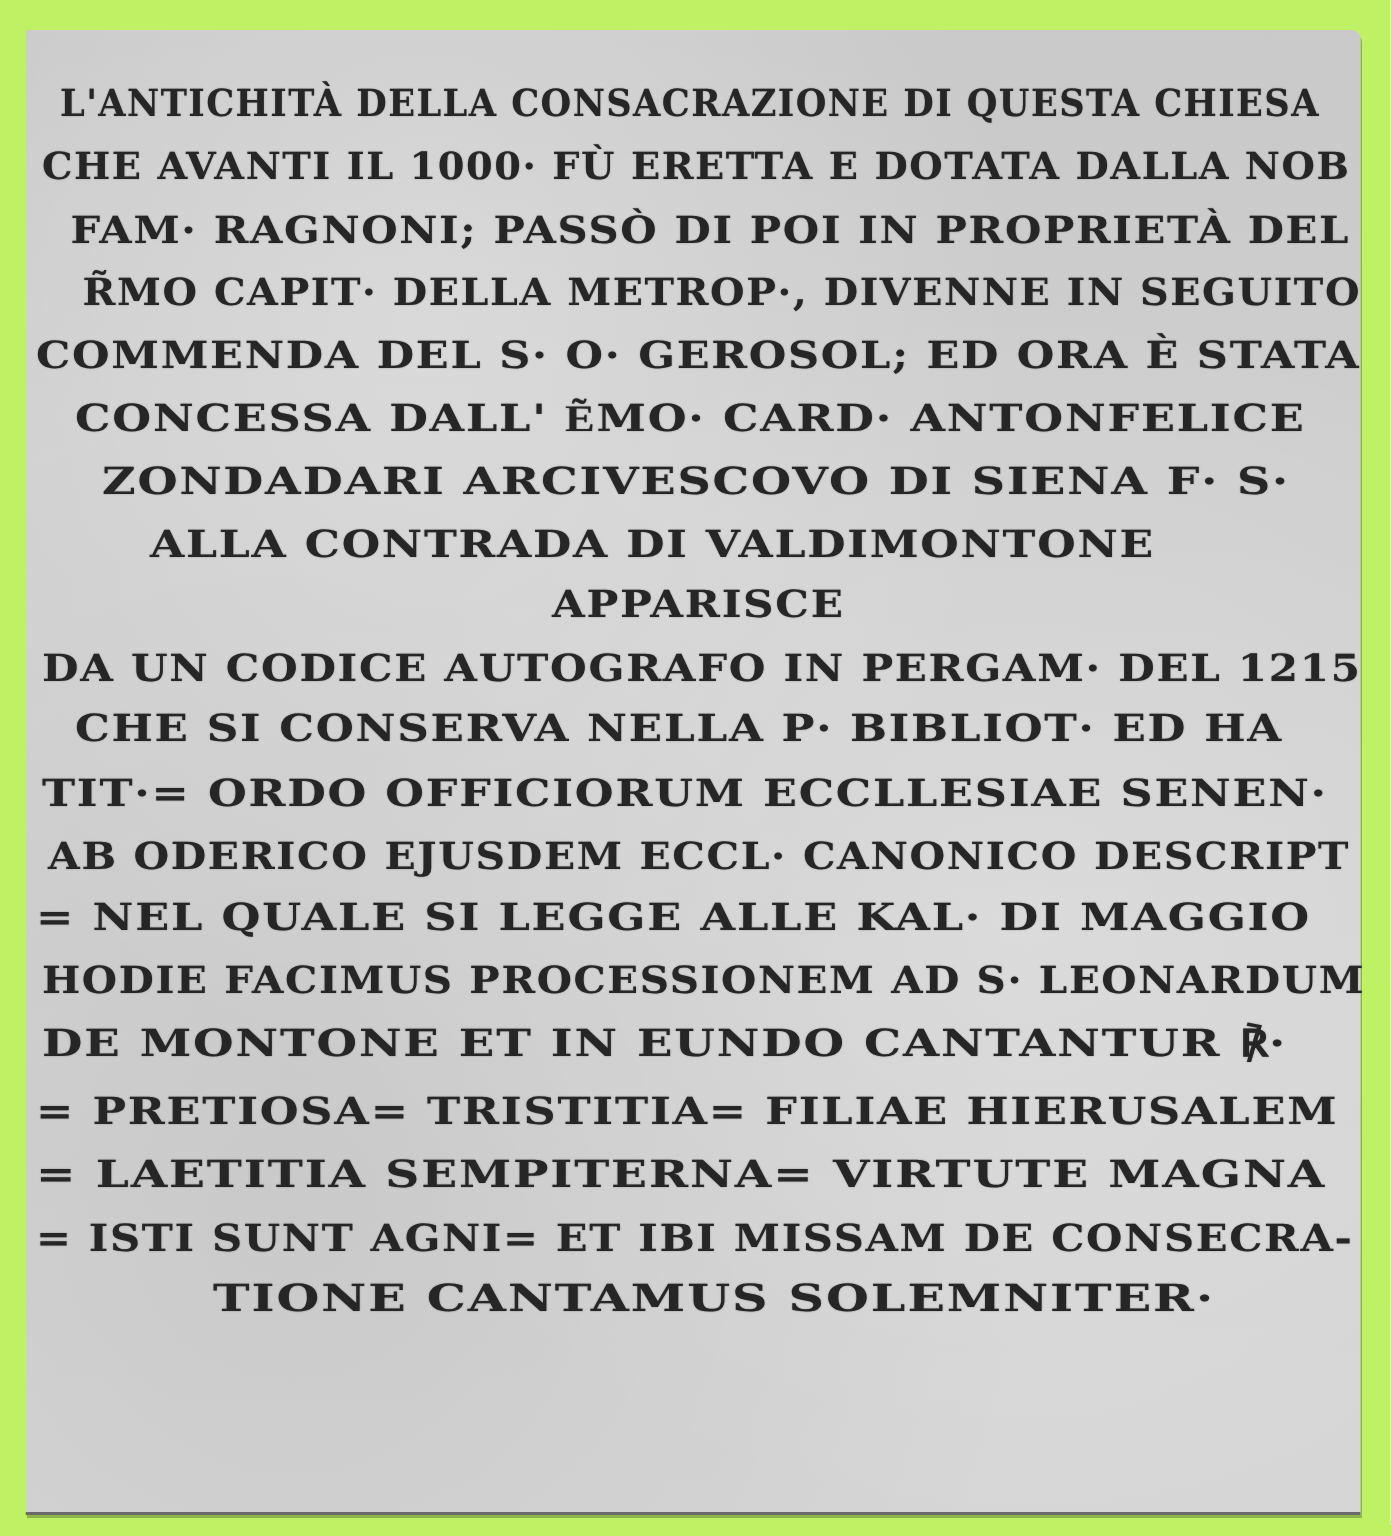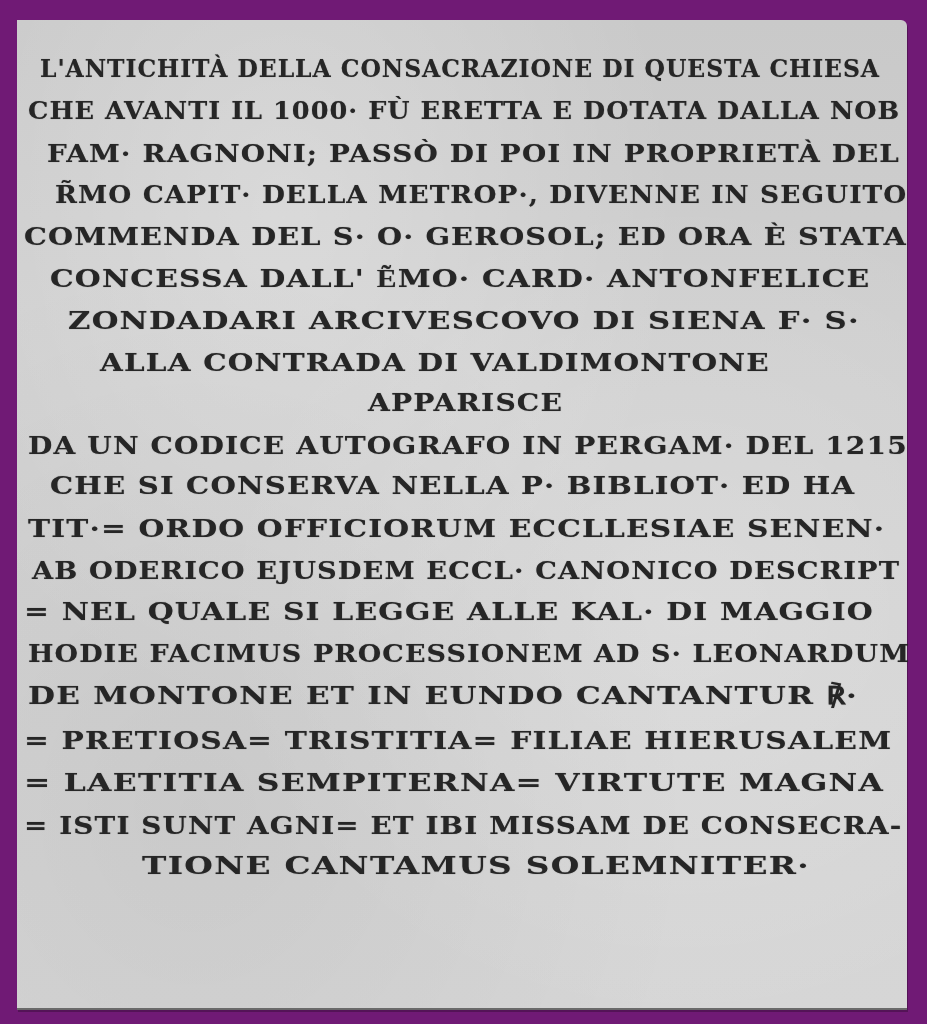--- a/index.html
+++ b/index.html
@@ -7,21 +7,21 @@
       padding: 0;
       width: 927px;
       height: 1024px;
       background: #f4f4f4;
       overflow: hidden;
     }
     .photo {
       position: relative;
       width: 927px;
       height: 1024px;
-      background: #701a75;
+      background: #bef264;
     }
     .plaque {
       position: absolute;
       left: 17px;
       top: 20px;
       width: 890px;
       height: 988px;
       background:
         radial-gradient(ellipse at 30% 20%, rgba(255,255,255,0.25), rgba(255,255,255,0) 45%),
         radial-gradient(ellipse at 75% 60%, rgba(255,255,255,0.18), rgba(255,255,255,0) 50%),

